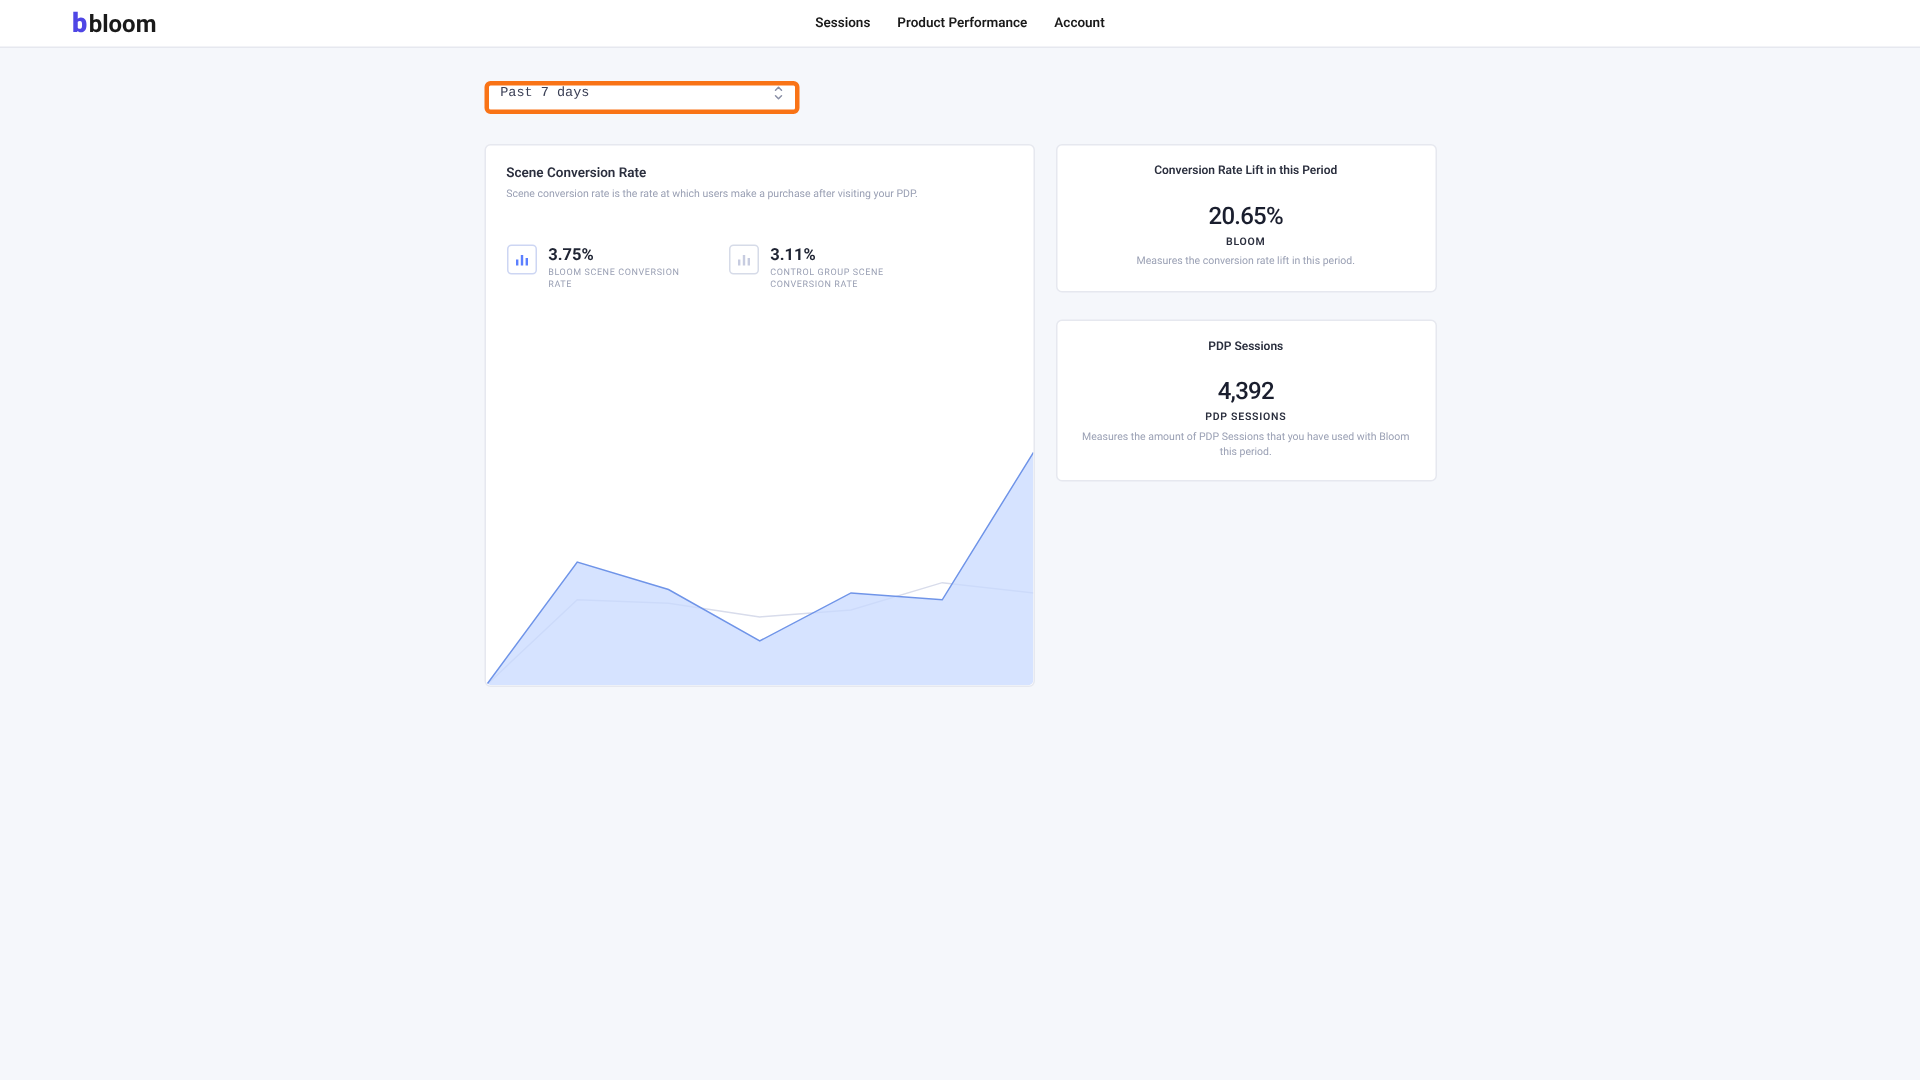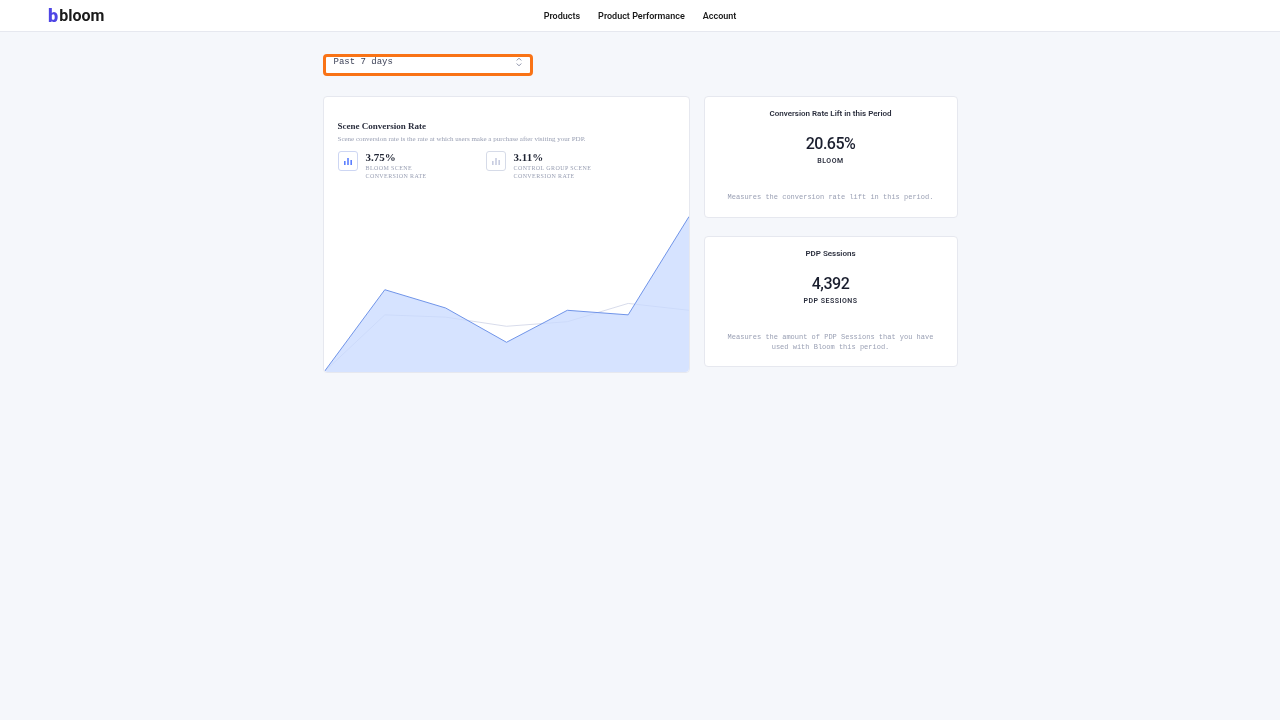--- a/index.html
+++ b/index.html
@@ -97,41 +97,40 @@
     flex-direction: column;
     gap: 18px;
   }
   .card {
     background: #fff;
     border: 1px solid #e6e8ef;
     border-radius: 4px;
   }
   
   .chart-card {
-    padding: 24px 14px 0 14px;
-    height: 277px;
+    padding: 14px 14px 0 14px;
+    height: 362px;
     display: flex;
     flex-direction: column;
     position: relative;
-    font-family: Liberation Serif, serif;
   }
   .chart-title {
     font-size: 9px;
     font-weight: 600;
     color: #2b2f3e;
   }
   .chart-sub {
     font-size: 7px;
     color: #9aa0b4;
     margin-top: 4px;
   }
   .metrics {
     display: flex;
     gap: 30px;
-    margin-top: 8px;
+    margin-top: 30px;
   }
   .metric {
     display: flex;
     gap: 8px;
   }
   .metric-icon {
     width: 20px;
     height: 20px;
     border: 1px solid #d6dbe8;
     border-radius: 3px;
@@ -189,35 +188,34 @@
   .stat-unit {
     font-size: 7px;
     font-weight: 600;
     letter-spacing: 0.5px;
     color: #2b2f3e;
     margin-top: 4px;
   }
   .stat-desc {
     font-size: 7px;
     color: #9aa0b4;
-    margin-top: 28px;
+    margin-top: 5px;
     line-height: 1.4;
-    font-family: Liberation Mono, monospace;
   }
 </style>
 </head>
 <body>
 
 <div class="header">
   <div class="logo">
     <span class="logo-icon">b</span>
       <span>bloom</span>
   </div>
   <nav class="nav">
-    <a href="#">Products</a>
+    <a href="#">Sessions</a>
     <a href="#">Product Performance</a>
     <a href="#">Account</a>
   </nav>
 </div>
 
 <div class="main">
   <div class="content">
 
     <div class="select-wrap">
       <div class="select">

